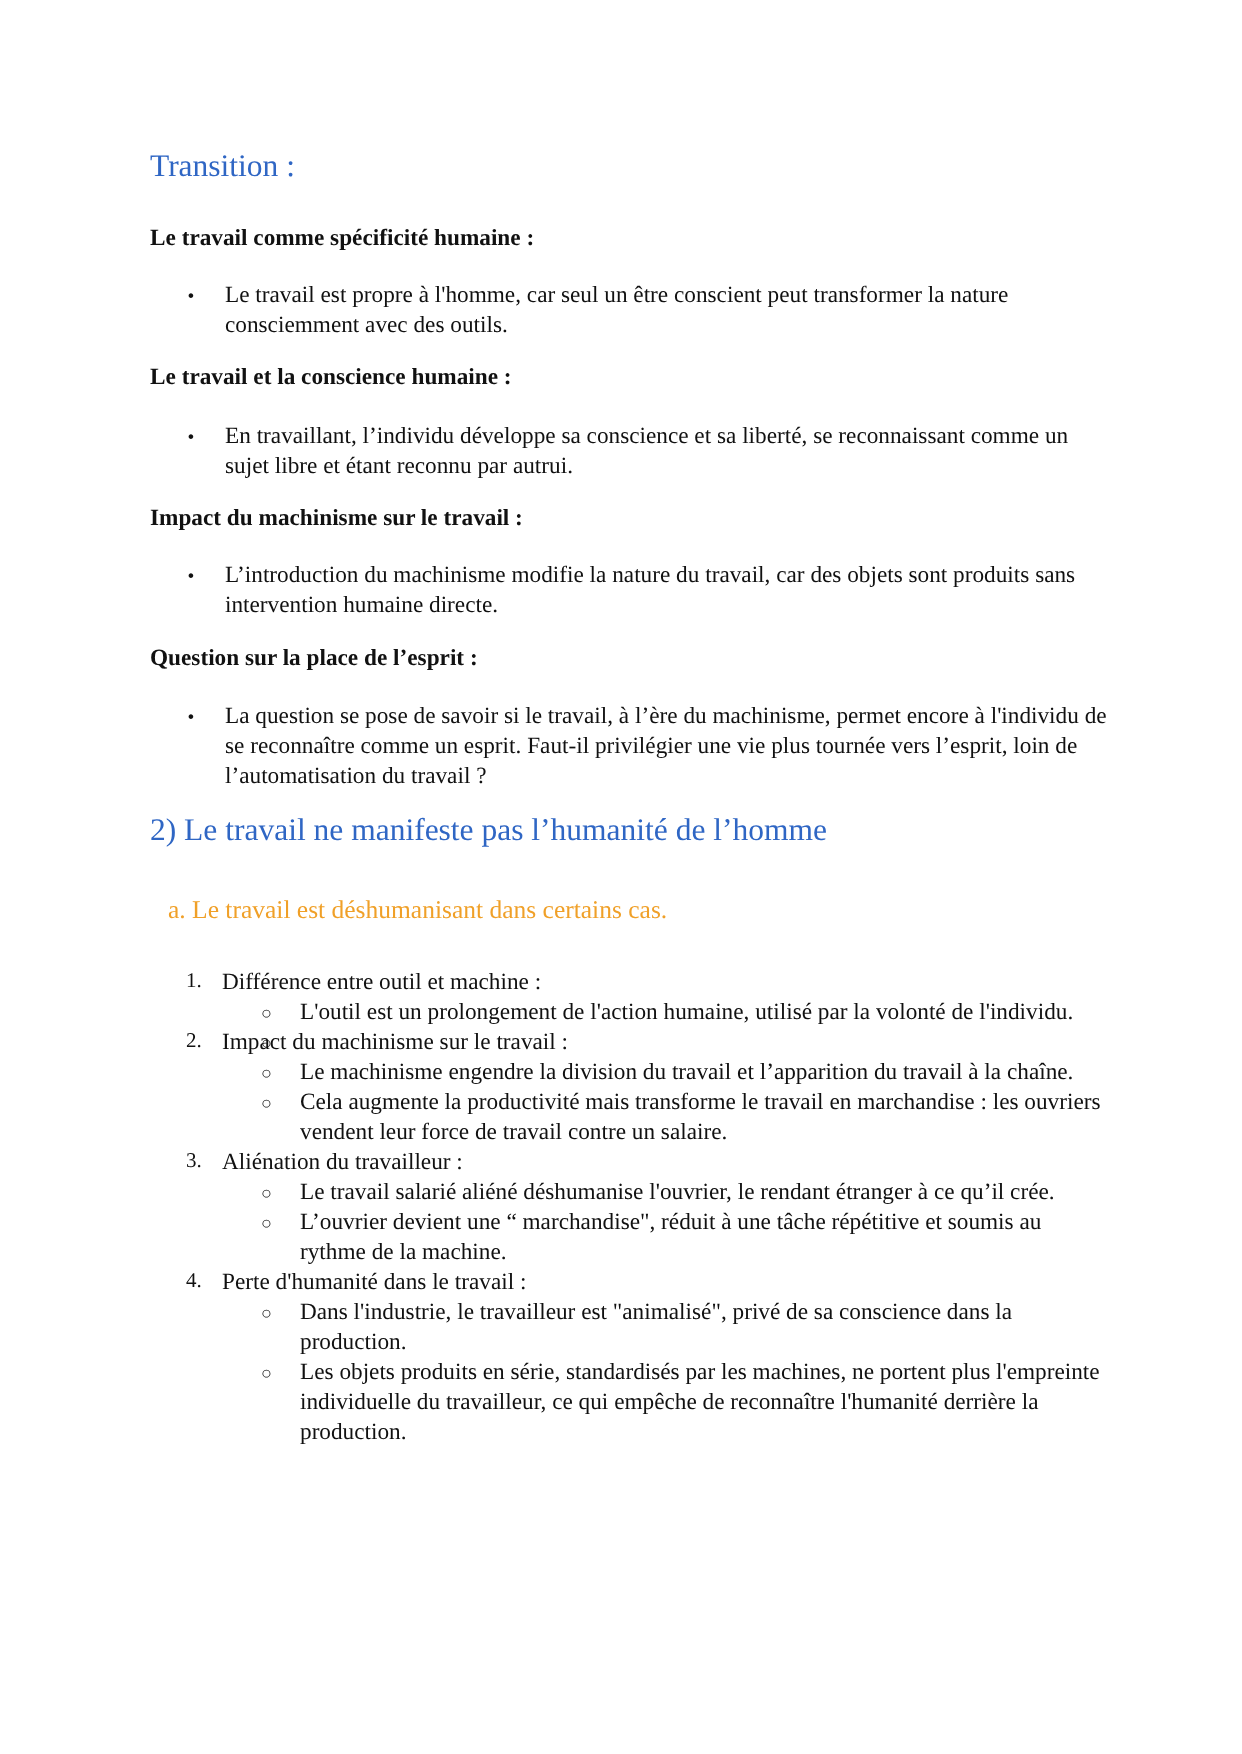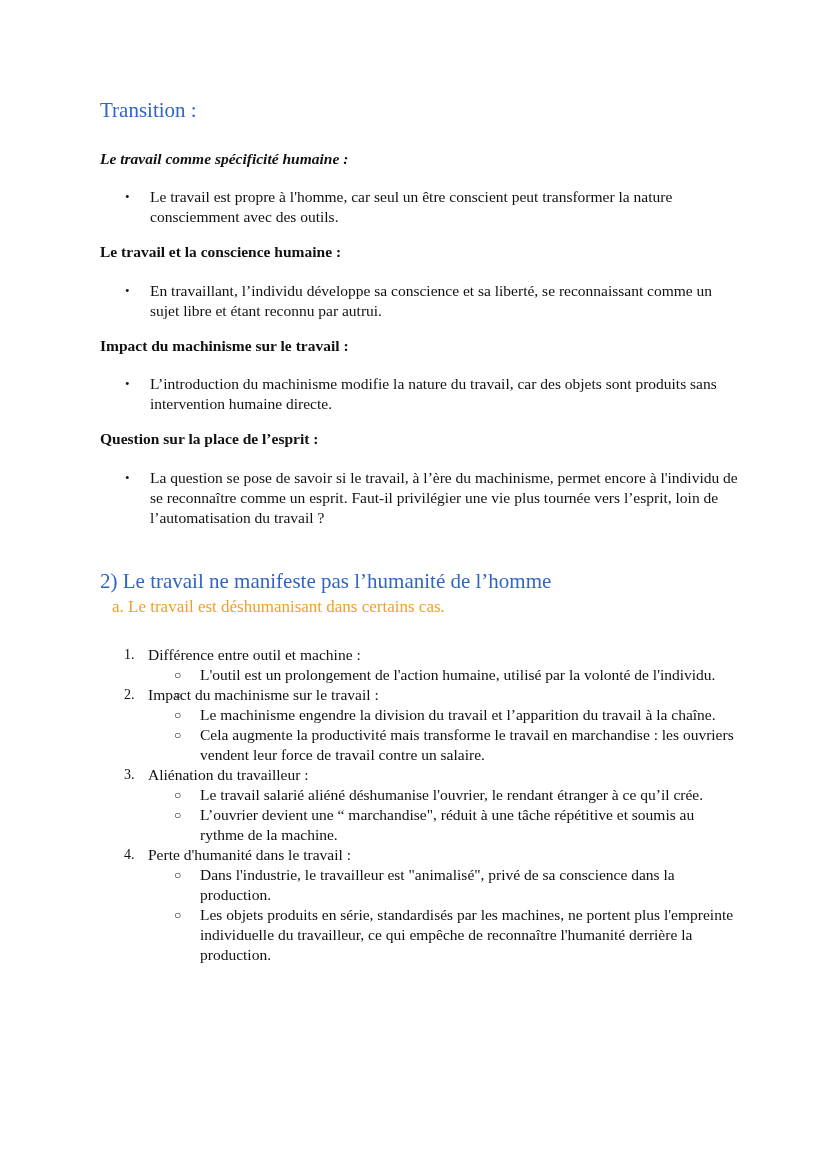--- a/index.html
+++ b/index.html
@@ -25,21 +25,21 @@
       position: absolute;
       left: 0;
       font-family: "Liberation Serif", serif;
       color: #2f66c4;
       font-weight: normal;
       margin: 0;
       white-space: nowrap;
       text-align: right;
     }
     .h-transition { top: 98px; font-size: 21px; }
-    .h-section { top: 541px; font-size: 21px; margin-top: 28px; }
+    .h-section { top: 541px; font-size: 21px; }
     .h-orange {
       position: absolute;
       left: 0;
       top: 585px;
       margin: 12px;
       font-family: "Liberation Serif", serif;
       font-weight: normal;
       font-size: 17px;
       color: #f0a028;
       white-space: nowrap;
@@ -105,21 +105,21 @@
       font-size: 12px;
     }
   </style>
 </head>
 <body>
 
 <div class="page">
 
   <h2 class="h-blue h-transition">Transition :</h2>
 
-  <h3 class="subhead" style="top:150px;font-style:italic;">Le travail comme spécificité humaine :</h3>
+  <h3 class="subhead" style="top:150px;">Le travail comme spécificité humaine :</h3>
   <div class="bullet-block" style="top:187px;">
     <span class="dot">•</span>
     <span class="txt">Le travail est propre à l'homme, car seul un être conscient peut transformer la nature consciemment avec des outils.</span>
   </div>
 
   <h3 class="subhead" style="top:243px;">Le travail et la conscience humaine :</h3>
   <div class="bullet-block" style="top:281px;">
     <span class="dot">•</span>
     <span class="txt">En travaillant, l’individu développe sa conscience et sa liberté, se reconnaissant comme un sujet libre et étant reconnu par autrui.</span>
   </div>

